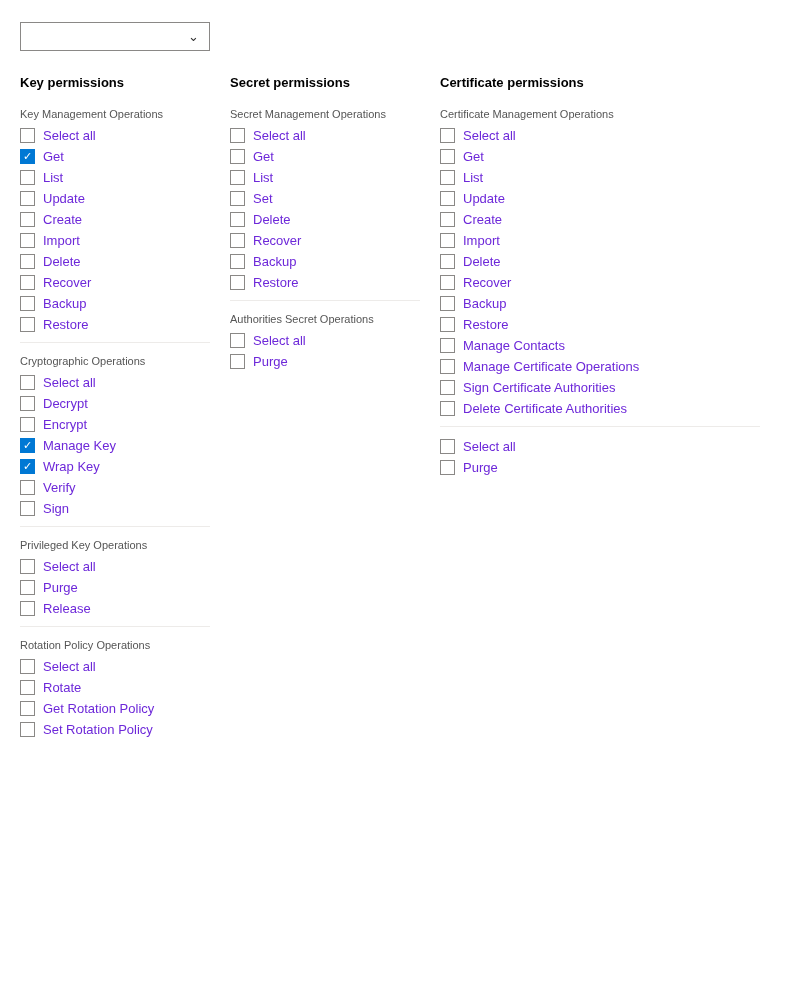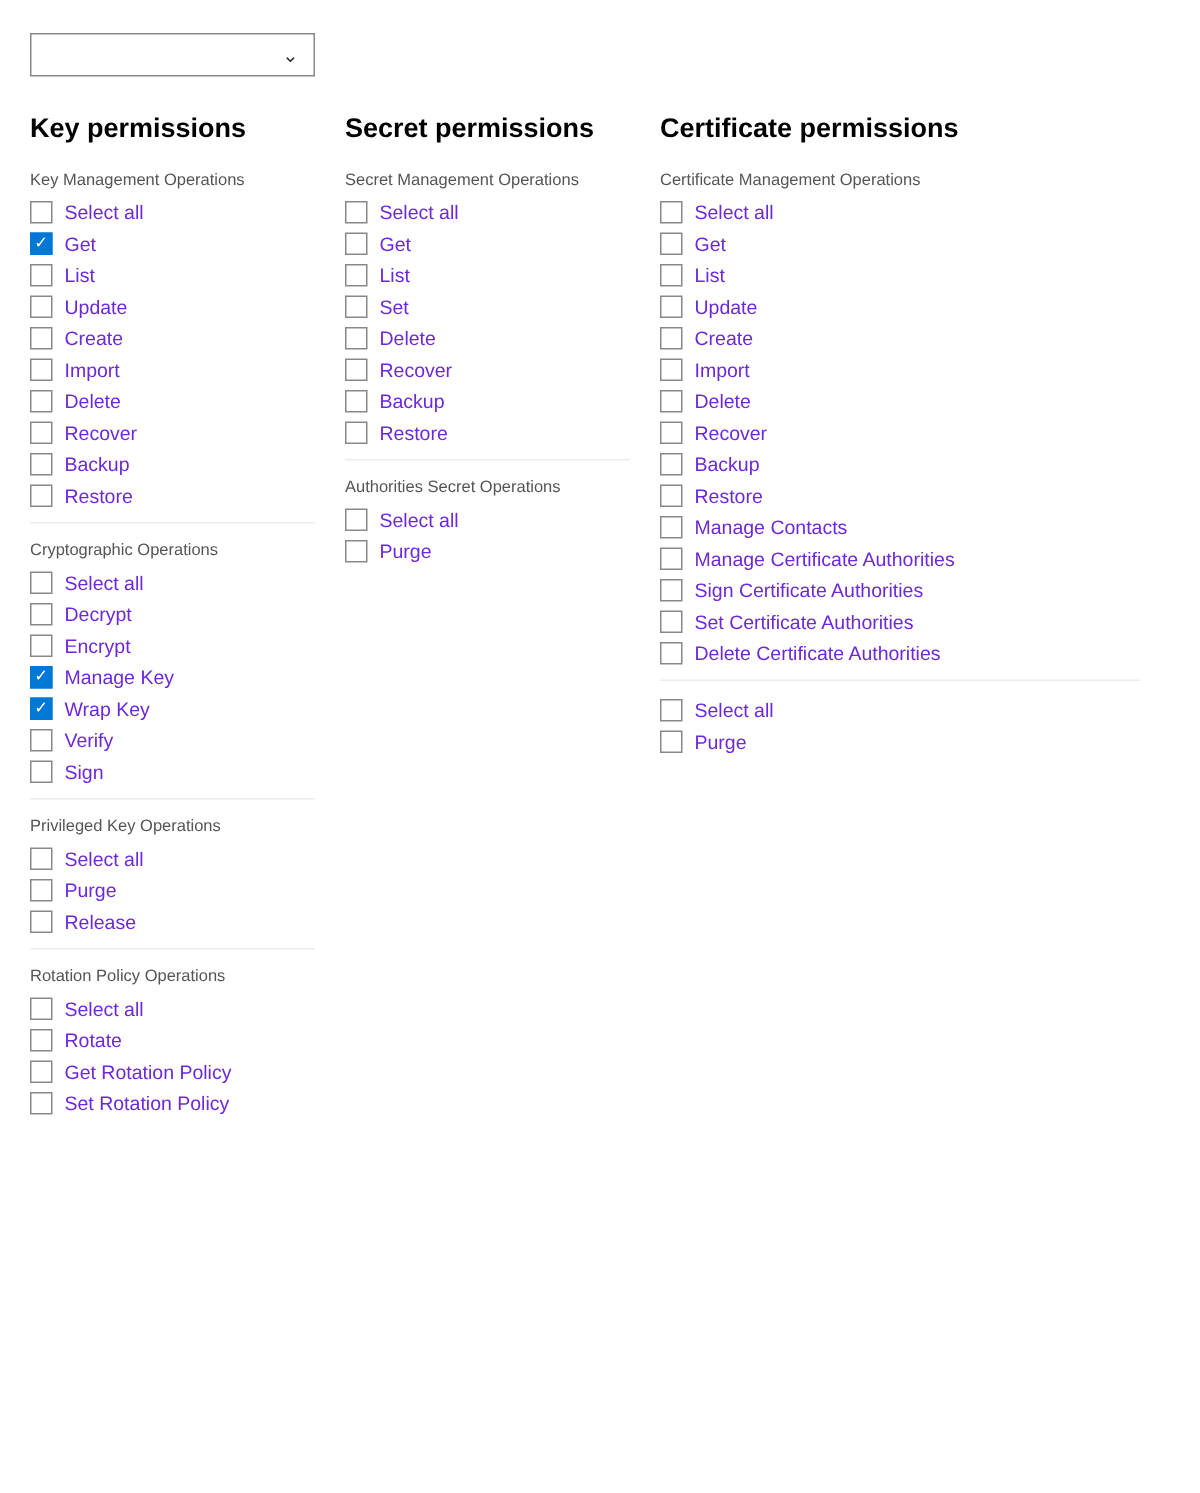--- a/index.html
+++ b/index.html
@@ -39,21 +39,21 @@
     .permissions-grid {
       display: grid;
       grid-template-columns: 210px 210px 340px;
       gap: 0;
       align-items: start;
     }
     .permissions-col {
       padding-right: 20px;
     }
     .col-header {
-      font-size: 18px;
+      font-size: 13px;
       font-weight: 600;
       color: #000;
       margin-bottom: 18px;
     }
     .section-label {
       font-size: 11px;
       color: #555;
       margin-bottom: 8px;
     }
     .checkbox-item {
@@ -314,29 +314,25 @@
         <div class="checkbox-item">
           <div class="cb"></div>
           <label>Restore</label>
         </div>
         <div class="checkbox-item">
           <div class="cb"></div>
           <label>Manage Contacts</label>
         </div>
         <div class="checkbox-item">
           <div class="cb"></div>
-          <label>Manage Certificate Authorities</label>
+          <label>Manage Certificate Operations</label>
         </div>
         <div class="checkbox-item">
           <div class="cb"></div>
           <label>Sign Certificate Authorities</label>
-        </div>
-        <div class="checkbox-item">
-          <div class="cb"></div>
-          <label>Set Certificate Authorities</label>
         </div>
         <div class="checkbox-item">
           <div class="cb"></div>
           <label>Delete Certificate Authorities</label>
         </div>
       </div>
       <hr class="section-divider">
       <div class="section-group">
         <div class="checkbox-item">
           <div class="cb"></div>

